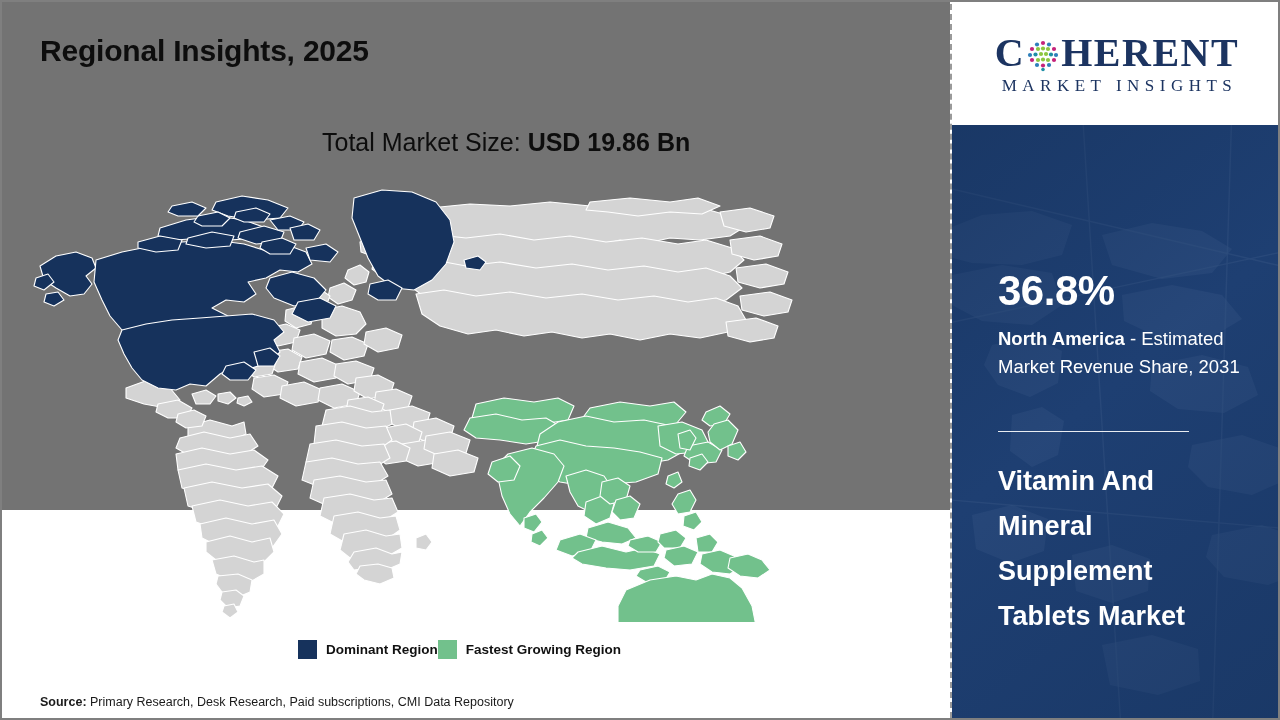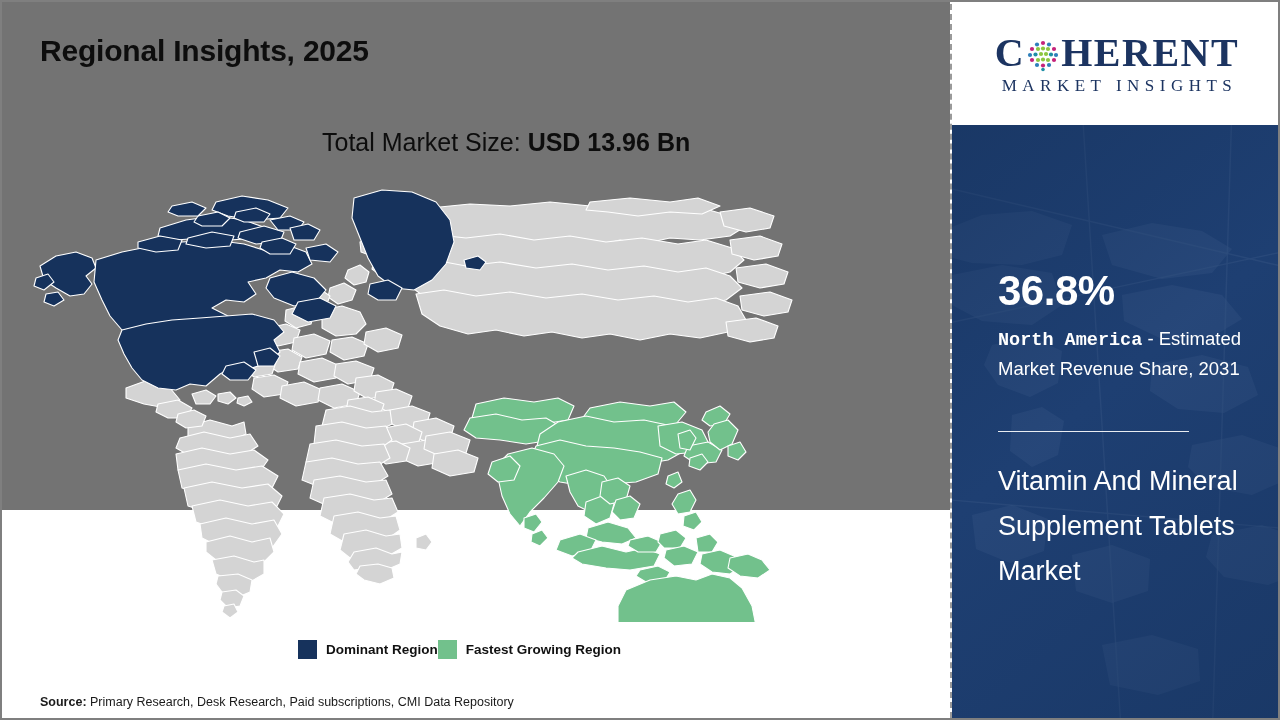--- a/index.html
+++ b/index.html
@@ -115,42 +115,42 @@
   }
   .stat-pct{
     position:absolute;top:145px;left:0;
     font-size:42px;font-weight:bold;line-height:1;
     letter-spacing:-0.5px;
   }
   .stat-desc{
     position:absolute;top:200px;left:0;width:266px;
     font-size:18.5px;line-height:28px;
   }
-  .stat-desc .b{font-weight:bold;font-family:Liberation Mono, monospace;}
+  .stat-desc .b{font-weight:bold;}
   .stat-rule{
     position:absolute;top:306px;left:0;width:191px;height:1px;
     background:#ffffff;opacity:0.9;
   }
   .market-name{
     position:absolute;top:334px;left:0;width:250px;
-    font-size:27px;line-height:45px;font-weight:normal;
+    font-size:27px;line-height:45px;font-weight:bold;
   }
 </style>
 </head>
 <body>
 
 <div class="frame">
 
   <div class="left-pane">
 
     <div class="page-title">Regional Insights, 2025</div>
 
     <div class="market-size">
       <span>Total Market Size:</span>
-      <span class="bold">USD 13.96 Bn</span>
+      <span class="bold">USD 19.86 Bn</span>
     </div>
 
     <div class="map-wrap">
       <svg viewBox="0 0 800 440" xmlns="http://www.w3.org/2000/svg">
         <g stroke="#ffffff" stroke-width="1.1" stroke-linejoin="round">
 
           <g fill="#d4d4d4">
             <path d="M352 36 L366 30 L381 34 L392 29 L406 34 L416 30 L424 37 L418 45 L404 44 L396 50 L383 48 L372 53 L360 48 Z"></path>
             <path d="M330 60 L345 54 L356 60 L352 70 L342 74 L331 70 Z"></path>
             <path d="M344 78 L356 74 L366 80 L362 90 L350 93 L342 87 Z"></path>

